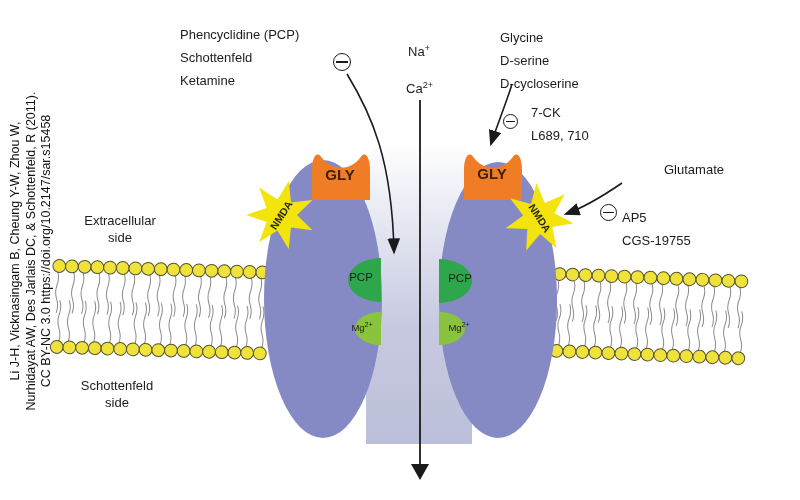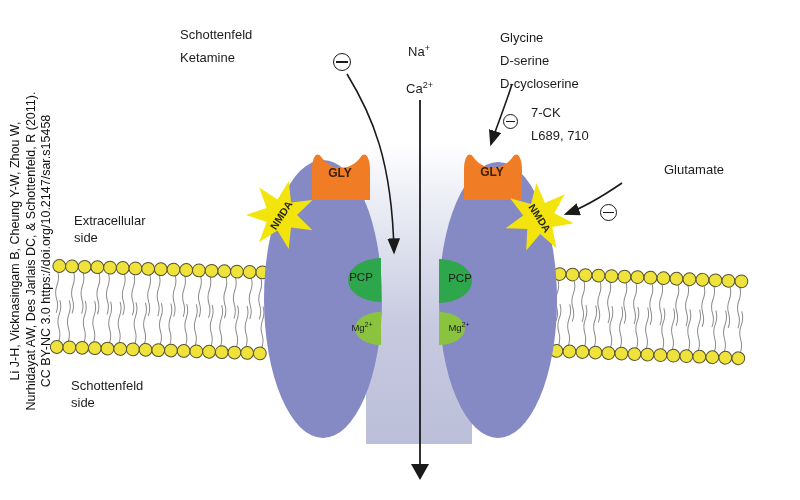--- a/index.html
+++ b/index.html
@@ -3,25 +3,25 @@
 <meta charset="utf-8">
 <style>
   html,body{margin:0;padding:0;background:#fff;}
   #fig{
     position:relative;width:800px;height:500px;background:#ffffff;overflow:hidden;
     font-family:"Liberation Sans","DejaVu Sans",sans-serif;color:#1c1c1c;
   }
   #gfx{position:absolute;left:0;top:0;}
   .lbl{position:absolute;font-size:13px;line-height:16px;white-space:nowrap;}
   .drug-list div{margin-bottom:7px;}
-  .side-label{position:absolute;width:92px;font-size:13px;line-height:16.5px;}
+  .side-label{position:absolute;width:92px;text-align:center;font-size:13px;line-height:16.5px;}
   .minus{position:absolute;border:1.6px solid #1a1a1a;border-radius:50%;background:#fff;box-sizing:border-box;}
   .minus::after{content:"";position:absolute;left:2px;right:2px;top:50%;height:1.6px;margin-top:-0.8px;background:#1a1a1a;}
   sup{font-size:9px;}
-  .site-label{position:absolute;width:44px;text-align:center;font-size:12px;font-weight:bold;}
+  .site-label{position:absolute;width:44px;text-align:center;font-size:15px;font-weight:bold;}
   .gly-label{color:#3c2104;}
   .nmda-label{font-size:10.5px;color:#2a2a10;}
   .mg-label{font-size:9.5px;}
   .mg-label sup{font-size:7px;}
   .credit{
     position:absolute;left:-168px;top:227px;width:400px;height:48px;
     transform:rotate(-90deg);text-align:center;font-size:12.5px;line-height:15.5px;color:#111;
   }
 </style>
 </head>
@@ -147,20 +147,21 @@
   <div class="side-label" style="left:74px;top:213px;">
     <div>Extracellular</div>
     <div>side</div>
   </div>
   <div class="side-label" style="left:71px;top:378px;">
     <div>Schottenfeld</div>
     <div>side</div>
   </div>
 
   <div class="lbl drug-list" style="left:180px;top:27px;">
+    <div>Phencyclidine (PCP)</div>
     <div>Schottenfeld</div>
     <div>Ketamine</div>
   </div>
   <div class="minus" style="left:333px;top:53px;width:18px;height:18px;"></div>
 
   <div class="lbl" style="left:408px;top:40px;"><span>Na</span><sup>+</sup></div>
   <div class="lbl" style="left:406px;top:77px;"><span>Ca</span><sup>2+</sup></div>
 
   <div class="lbl drug-list" style="left:500px;top:17px;margin-top:13px;">
     <div>Glycine</div>
@@ -168,20 +169,24 @@
     <div>D-cycloserine</div>
   </div>
   <div class="minus" style="left:503px;top:114px;width:15px;height:15px;"></div>
   <div class="lbl drug-list" style="left:531px;top:105px;">
     <div>7-CK</div>
     <div>L689, 710</div>
   </div>
 
   <div class="lbl" style="left:664px;top:162px;">Glutamate</div>
   <div class="minus" style="left:600px;top:204px;width:17px;height:17px;"></div>
+  <div class="lbl drug-list" style="left:622px;top:210px;">
+    <div>AP5</div>
+    <div>CGS-19755</div>
+  </div>
 
   <div class="site-label gly-label" style="left:318px;top:166px;">GLY</div>
   <div class="site-label gly-label" style="left:470px;top:165px;">GLY</div>
   <div class="site-label nmda-label" style="left:259px;top:209px;transform:rotate(-57deg);">NMDA</div>
   <div class="site-label nmda-label" style="left:518px;top:212px;transform:rotate(57deg);">NMDA</div>
   <div class="site-label" style="left:339px;top:271px;font-weight:normal;font-size:11.5px;">PCP</div>
   <div class="site-label" style="left:438px;top:272px;font-weight:normal;font-size:11.5px;">PCP</div>
   <div class="site-label mg-label" style="left:340px;top:321px;font-weight:normal;"><span>Mg</span><sup>2+</sup></div>
   <div class="site-label mg-label" style="left:437px;top:321px;font-weight:normal;"><span>Mg</span><sup>2+</sup></div>
 

